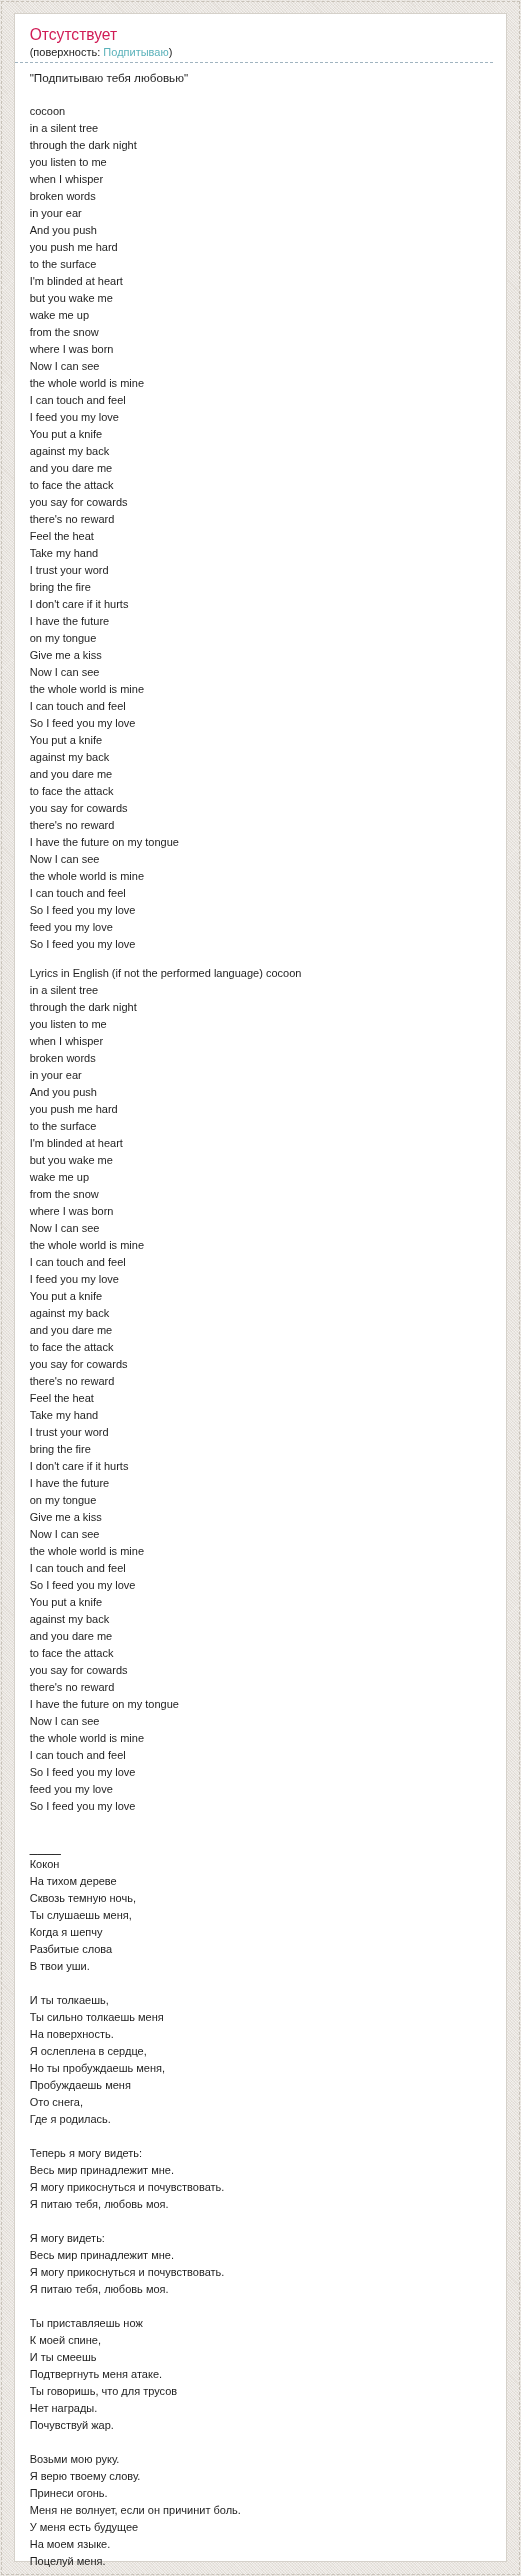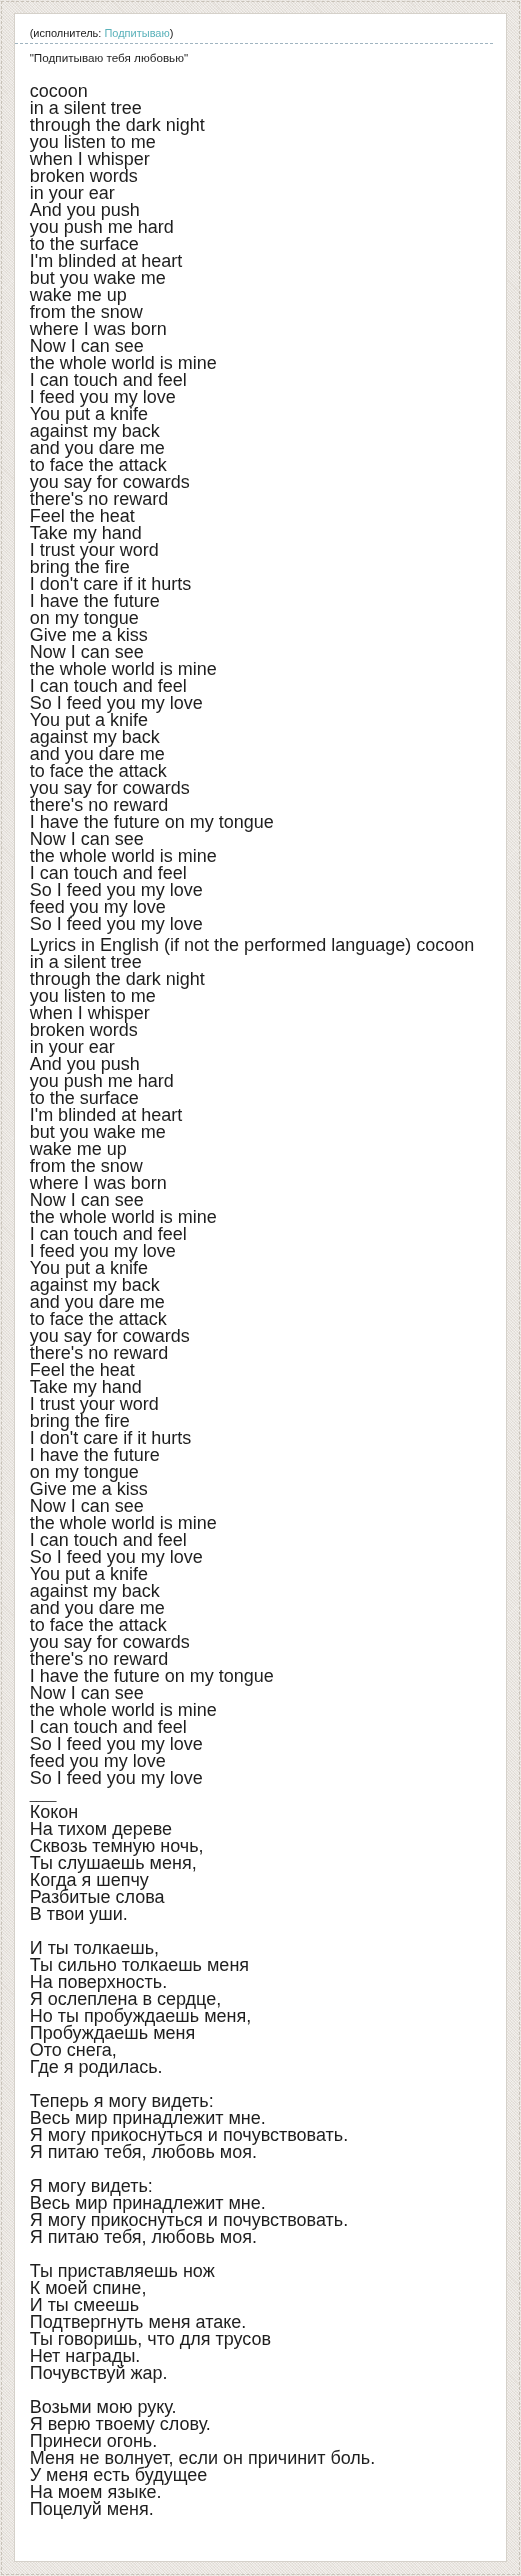--- a/index.html
+++ b/index.html
@@ -62,44 +62,46 @@
   .content {
     padding:0 13px 0 15px;
     color:#1e1e1e;
   }
   .song-title {
     margin:5.9px 0 0 0;
     font-size:11.7px;
     line-height:17px;
   }
   .lyrics {
-    font-size:18px;
+    font-size:11px;
     line-height:17px;
     white-space:pre-line;
   }
   .lyrics-english { margin-top:17px; }
-  .lyrics-english-repeat { margin-top:4px; }
+  .lyrics-english-repeat { margin-top:12px; }
   .lyrics-separator {
-    font-size:12px;
+    font-size:14px;
     line-height:17px;
     white-space:pre;
+    margin-top:24px;
   }
   .lyrics-russian { margin-top:0; }
 </style>
 </head>
 <body>
 
 <div class="page">
   <div class="stitch-border"></div>
 
   <div class="card">
 
     <div class="header">
       <div class="header-inner">
-        <p class="artist-line"><span>(исполнитель: </span><a class="artist-link">Подпитываю</a><span>)</span></p>
+        <h1 class="page-title">Отсутствует</h1>
+        <p class="artist-line"><span>(поверхность: </span><a class="artist-link">Подпитываю</a><span>)</span></p>
       </div>
       <div class="divider"></div>
     </div>
 
     <div class="content">
       <p class="song-title">"Подпитываю тебя любовью"</p>
 
       <div class="lyrics lyrics-english">cocoon
 in a silent tree
 through the dark night

